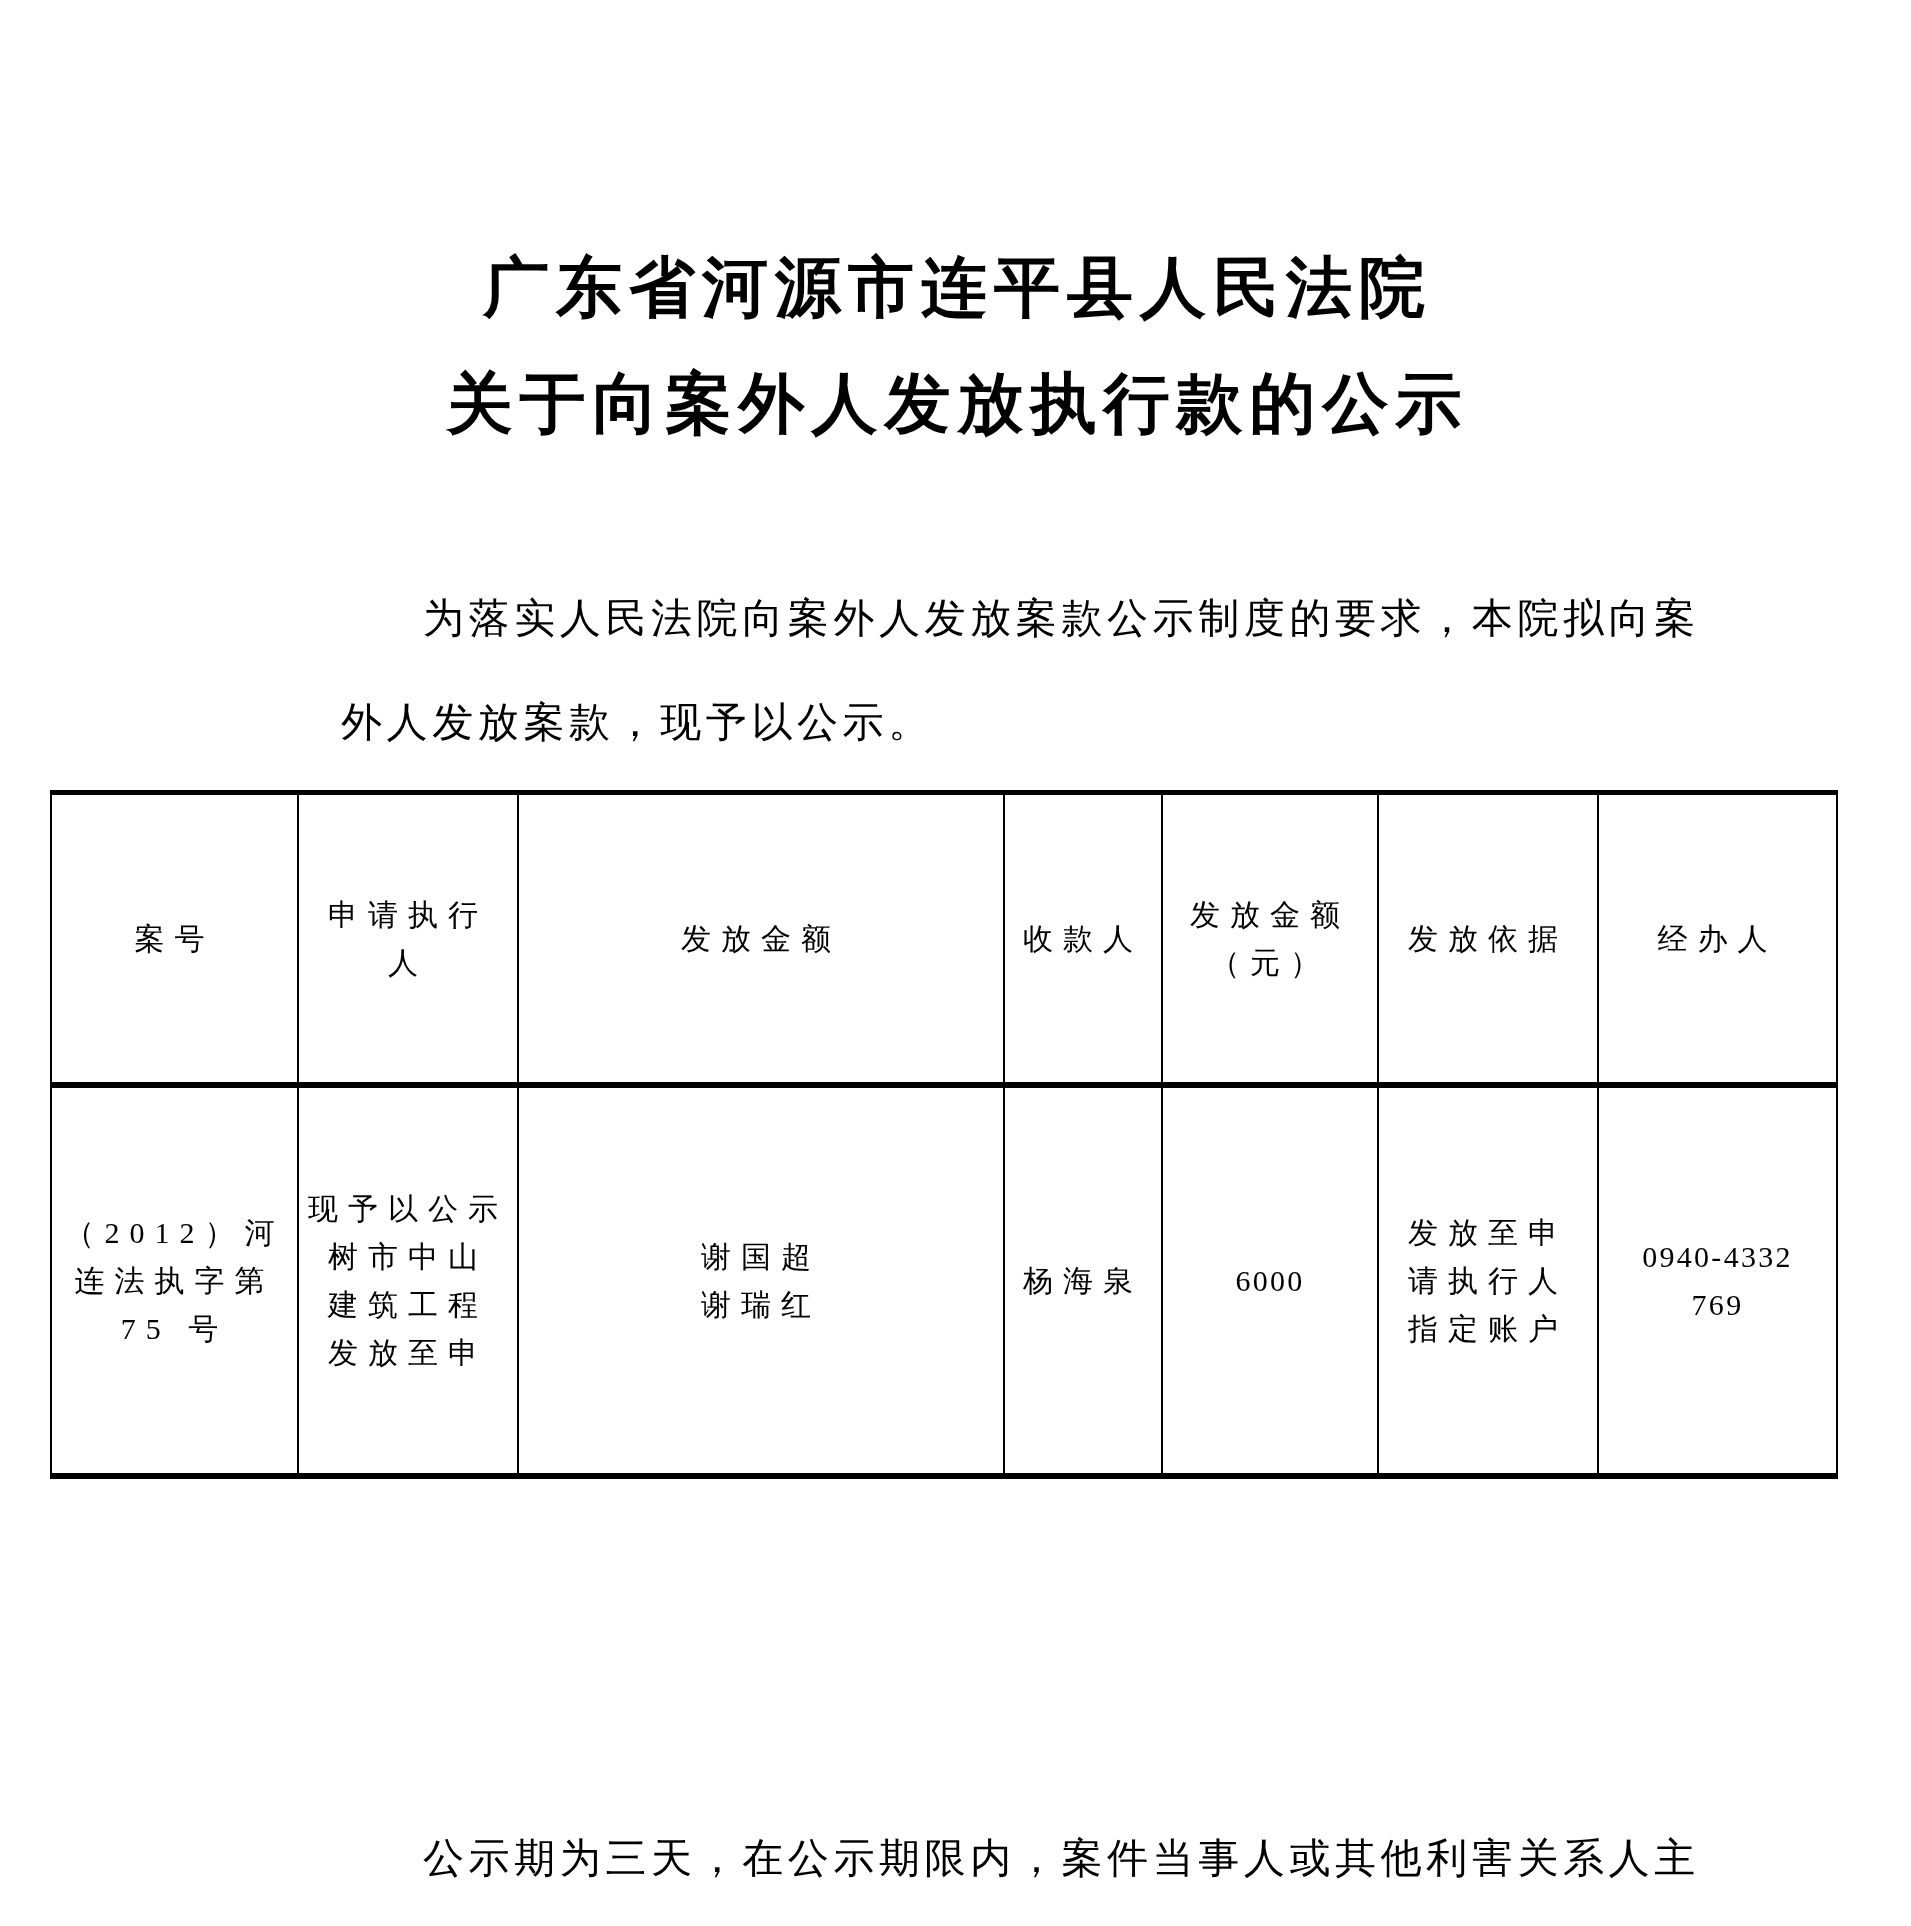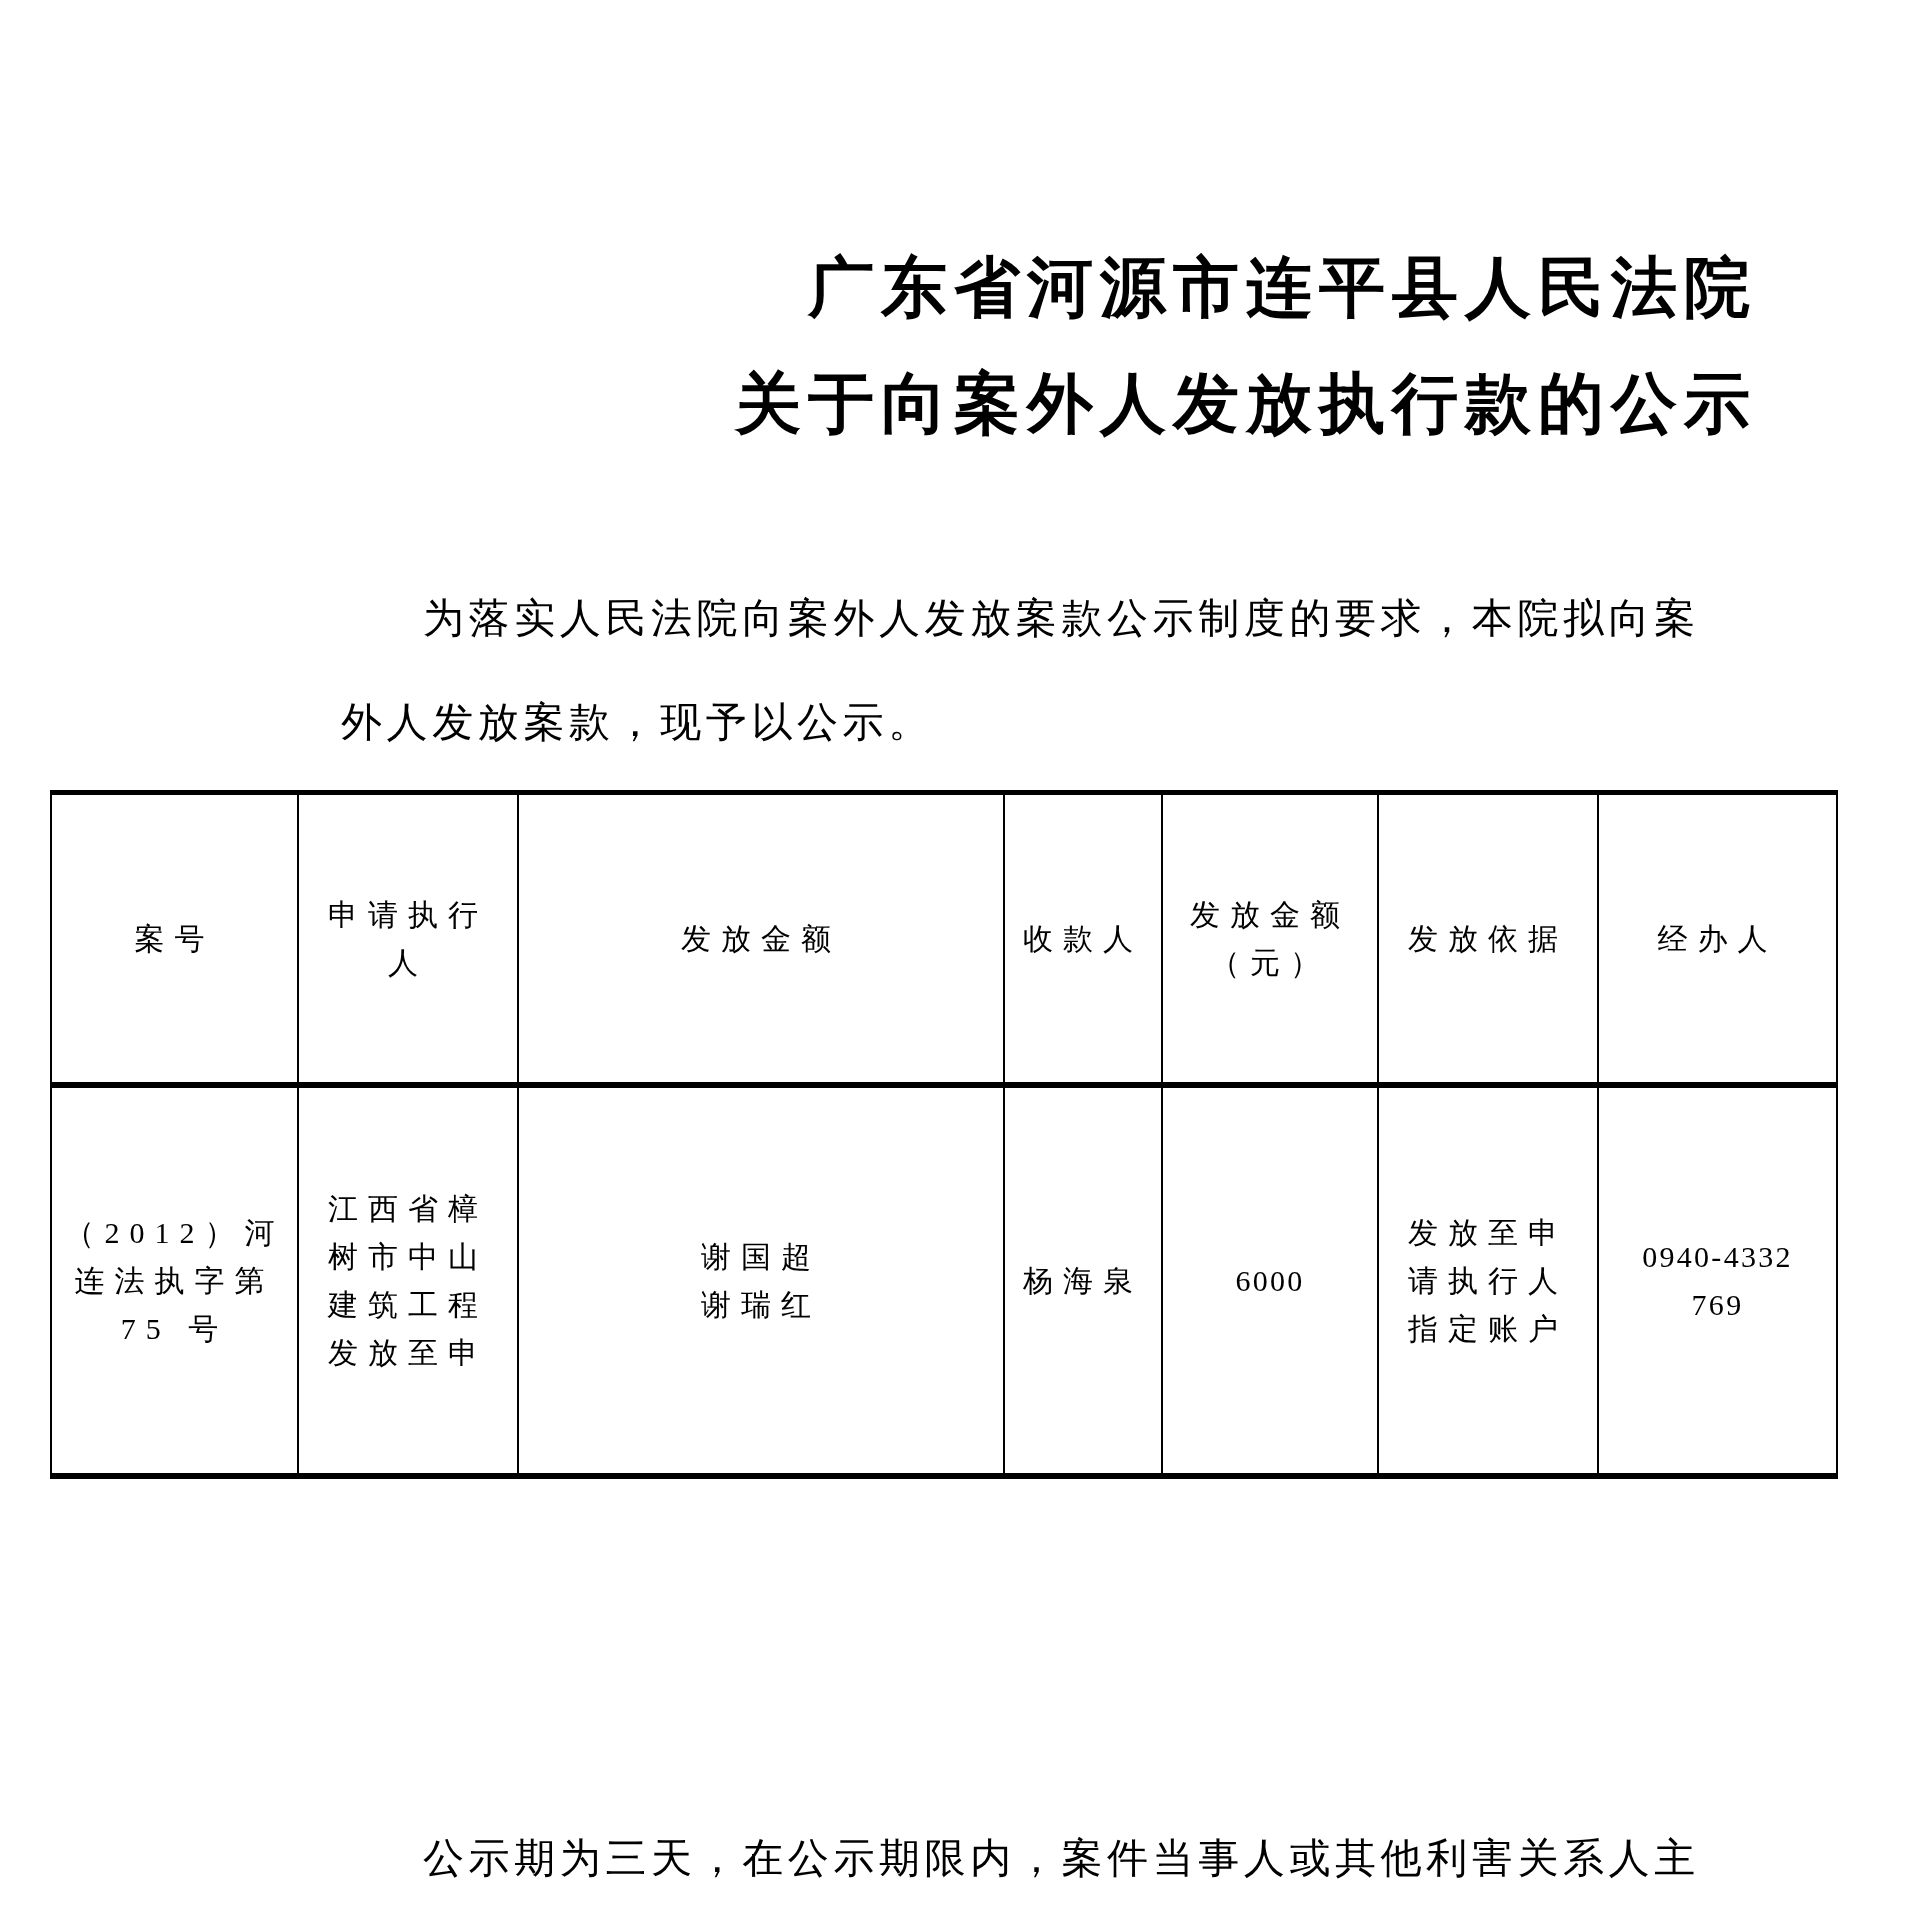--- a/index.html
+++ b/index.html
@@ -12,21 +12,21 @@
     font-family: "Liberation Serif", "DejaVu Serif", serif;
     color: #000;
     overflow: hidden;
   }
   
   .title-block {
     position: absolute;
     left: 158px;
     right: 154px;
     top: 230px;
-    text-align: right;
+    text-align: center;
     font-weight: bold;
     font-size: 66px;
     letter-spacing: 7px;
     line-height: 116px;
   }
   .title-line { white-space: nowrap; }
   
   .para {
     position: absolute;
     left: 297px;
@@ -123,21 +123,21 @@
           <div class="cell-line">经办人</div>
         </th>
       </tr>
       <tr class="data-row">
         <td>
           <div class="cell-line">（2012）河</div>
           <div class="cell-line">连法执字第</div>
           <div class="cell-line">75 号</div>
         </td>
         <td>
-          <div class="cell-line">江西省樟</div>
+          <div class="cell-line">现予以公示</div>
           <div class="cell-line">树市中山</div>
           <div class="cell-line">建筑工程</div>
           <div class="cell-line">发放至申</div>
         </td>
         <td>
           <div class="cell-line">谢国超</div>
           <div class="cell-line gap-above">谢瑞红</div>
         </td>
         <td>
           <div class="cell-line">杨海泉</div>

